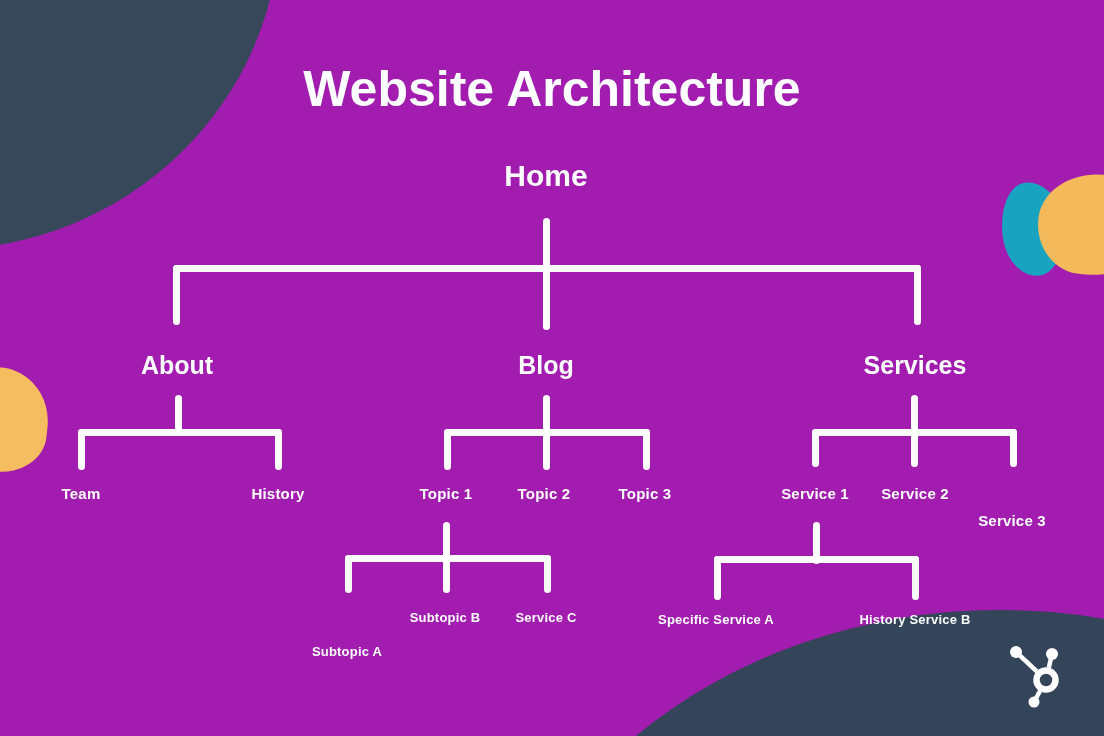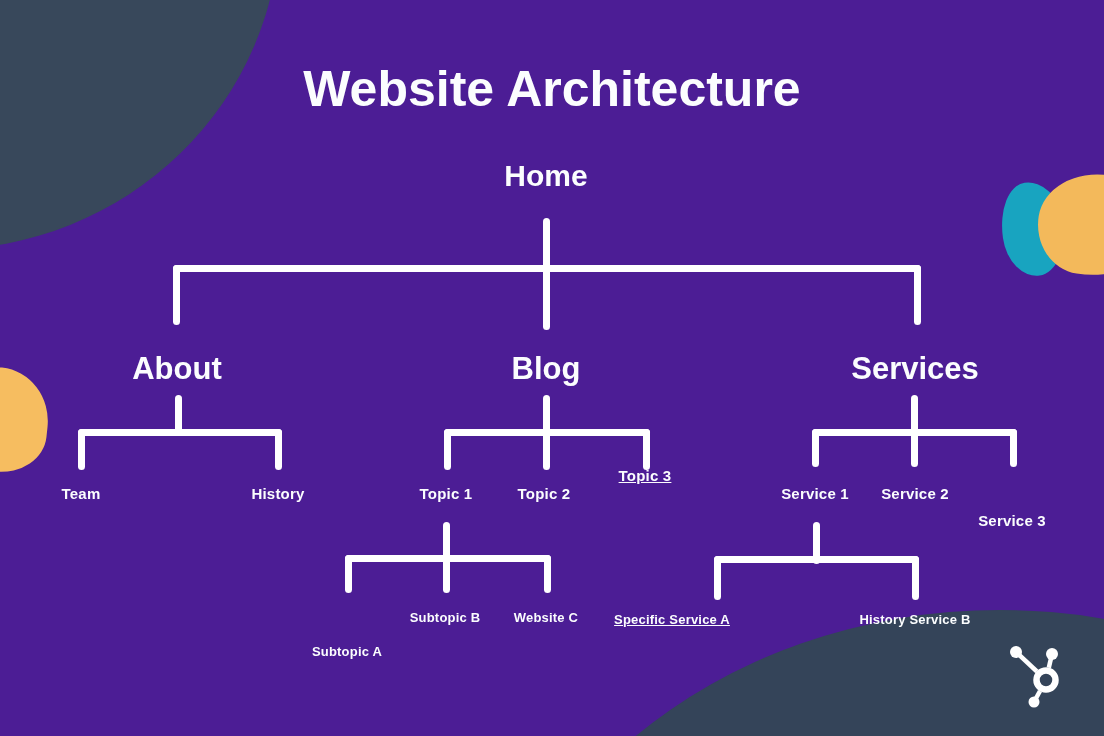--- a/index.html
+++ b/index.html
@@ -1,20 +1,20 @@
 <!DOCTYPE html>
 <html><head>
 <meta charset="utf-8">
 <style>
   html,body{margin:0;padding:0;background:#1f2a38;}
   .canvas{
     position:relative;
     width:1104px;height:736px;
     overflow:hidden;
-    background:#4c1d95;
+    background:#a21caf;
     font-family:"Liberation Sans", sans-serif;
     -webkit-font-smoothing:antialiased;
   }
   
   .blob{position:absolute;}
   .blob-topleft{
     left:-400px;top:-410px;width:680px;height:660px;
     border-radius:50%;
     background:#38485b;
   }
@@ -45,21 +45,21 @@
   .lbl{
     position:absolute;
     transform:translateX(-50%);
     color:#fbfdfe;
     font-weight:bold;
     white-space:nowrap;
     text-align:center;
   }
   .title{left:552px;top:60px;font-size:50px;letter-spacing:0px;}
   .lv1{font-size:30px;}
-  .lv2{font-size:31px;}
+  .lv2{font-size:25px;}
   .lv3{font-size:15px;letter-spacing:0.2px;}
   .lv4{font-size:13px;letter-spacing:0.2px;}
   
   .bar{
     position:absolute;
     background:#ffffff;
     border-radius:4px;
   }
   .v{width:7px;}
   .h{height:7px;}
@@ -113,31 +113,31 @@
 
   <div class="lbl lv2" style="left:177px;top:351px;">About</div>
   <div class="lbl lv2" style="left:546px;top:351px;">Blog</div>
   <div class="lbl lv2" style="left:915px;top:351px;">Services</div>
 
   <div class="lbl lv3" style="left:81px;top:485px;">Team</div>
   <div class="lbl lv3" style="left:278px;top:485px;">History</div>
 
   <div class="lbl lv3" style="left:446px;top:485px;">Topic 1</div>
   <div class="lbl lv3" style="left:544px;top:485px;">Topic 2</div>
-  <div class="lbl lv3" style="left:645px;top:467px;text-decoration:underline;">Topic 3</div>
+  <div class="lbl lv3" style="left:645px;top:485px;">Topic 3</div>
 
   <div class="lbl lv3" style="left:815px;top:485px;">Service 1</div>
   <div class="lbl lv3" style="left:915px;top:485px;">Service 2</div>
   <div class="lbl lv3" style="left:1012px;top:483px;margin-top:29px;">Service 3</div>
 
   <div class="lbl lv4" style="left:347px;top:644px;">Subtopic A</div>
   <div class="lbl lv4" style="left:445px;top:610px;">Subtopic B</div>
-  <div class="lbl lv4" style="left:546px;top:610px;">Website C</div>
+  <div class="lbl lv4" style="left:546px;top:610px;">Service C</div>
 
-  <div class="lbl lv4" style="left:672px;top:612px;text-decoration:underline;">Specific Service A</div>
+  <div class="lbl lv4" style="left:716px;top:612px;">Specific Service A</div>
   <div class="lbl lv4" style="left:915px;top:612px;">History Service B</div>
 
   <svg class="logo" width="62" height="74" viewBox="0 0 62 74">
     <line x1="31.9" y1="29.5" x2="11" y2="10" stroke="#ffffff" stroke-width="4.5"></line>
     <line x1="43.8" y1="25.8" x2="47" y2="12" stroke="#ffffff" stroke-width="4.5"></line>
     <line x1="35" y1="49" x2="29" y2="60" stroke="#ffffff" stroke-width="4.5"></line>
     <circle cx="11" cy="10" r="6" fill="#ffffff"></circle>
     <circle cx="47" cy="12" r="6" fill="#ffffff"></circle>
     <circle cx="29" cy="60" r="5.5" fill="#ffffff"></circle>
     <circle cx="41" cy="38" r="9.5" fill="none" stroke="#ffffff" stroke-width="6.5"></circle>

